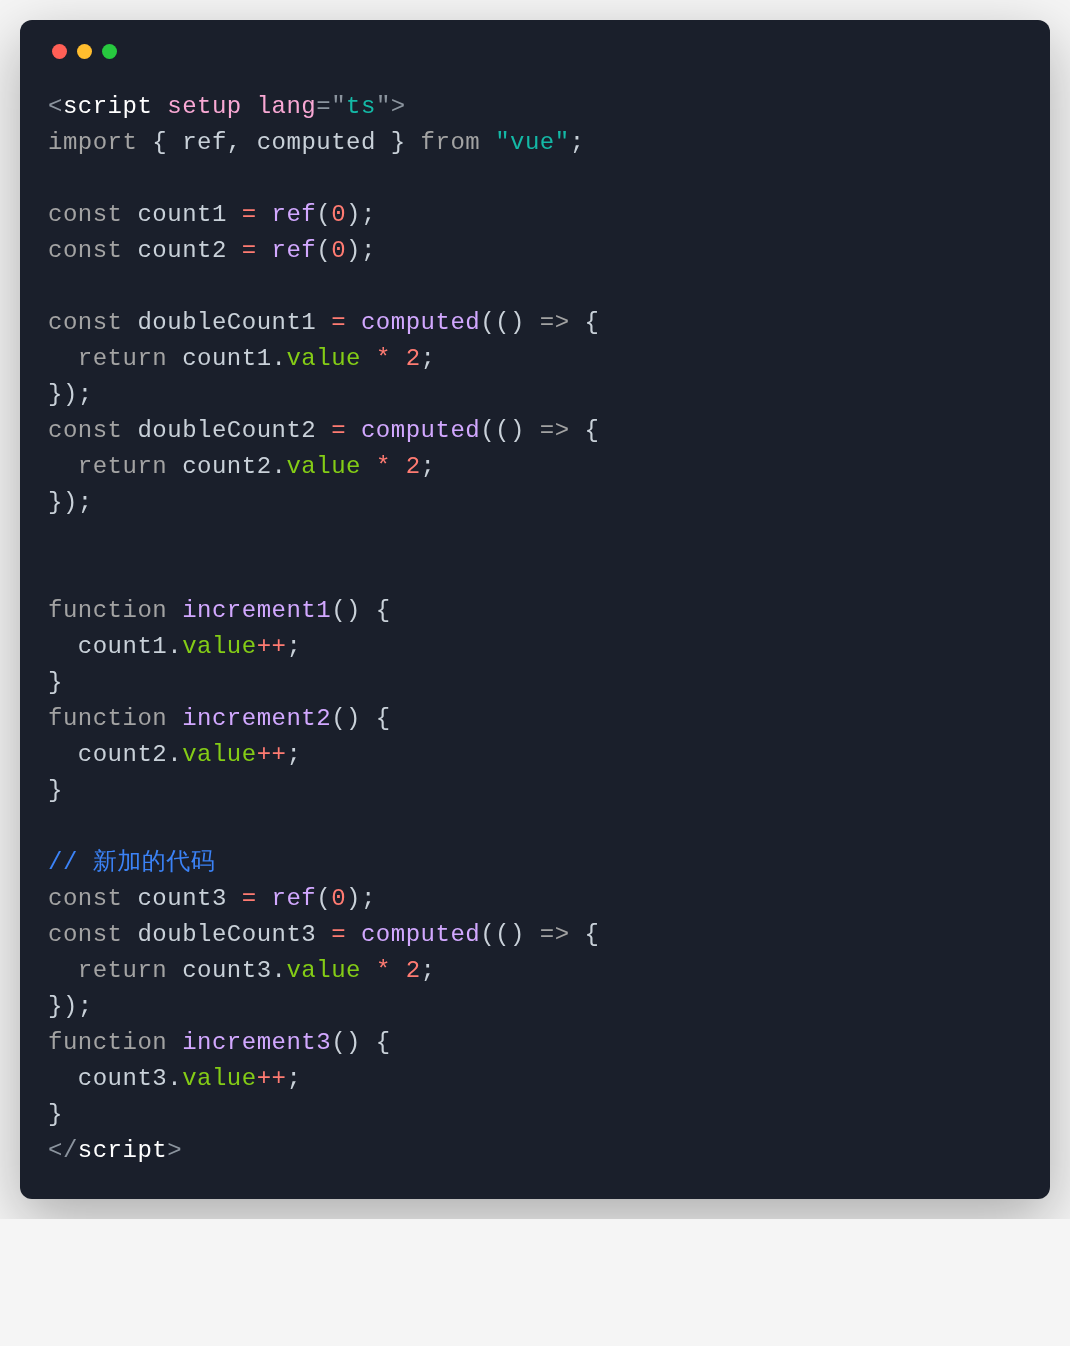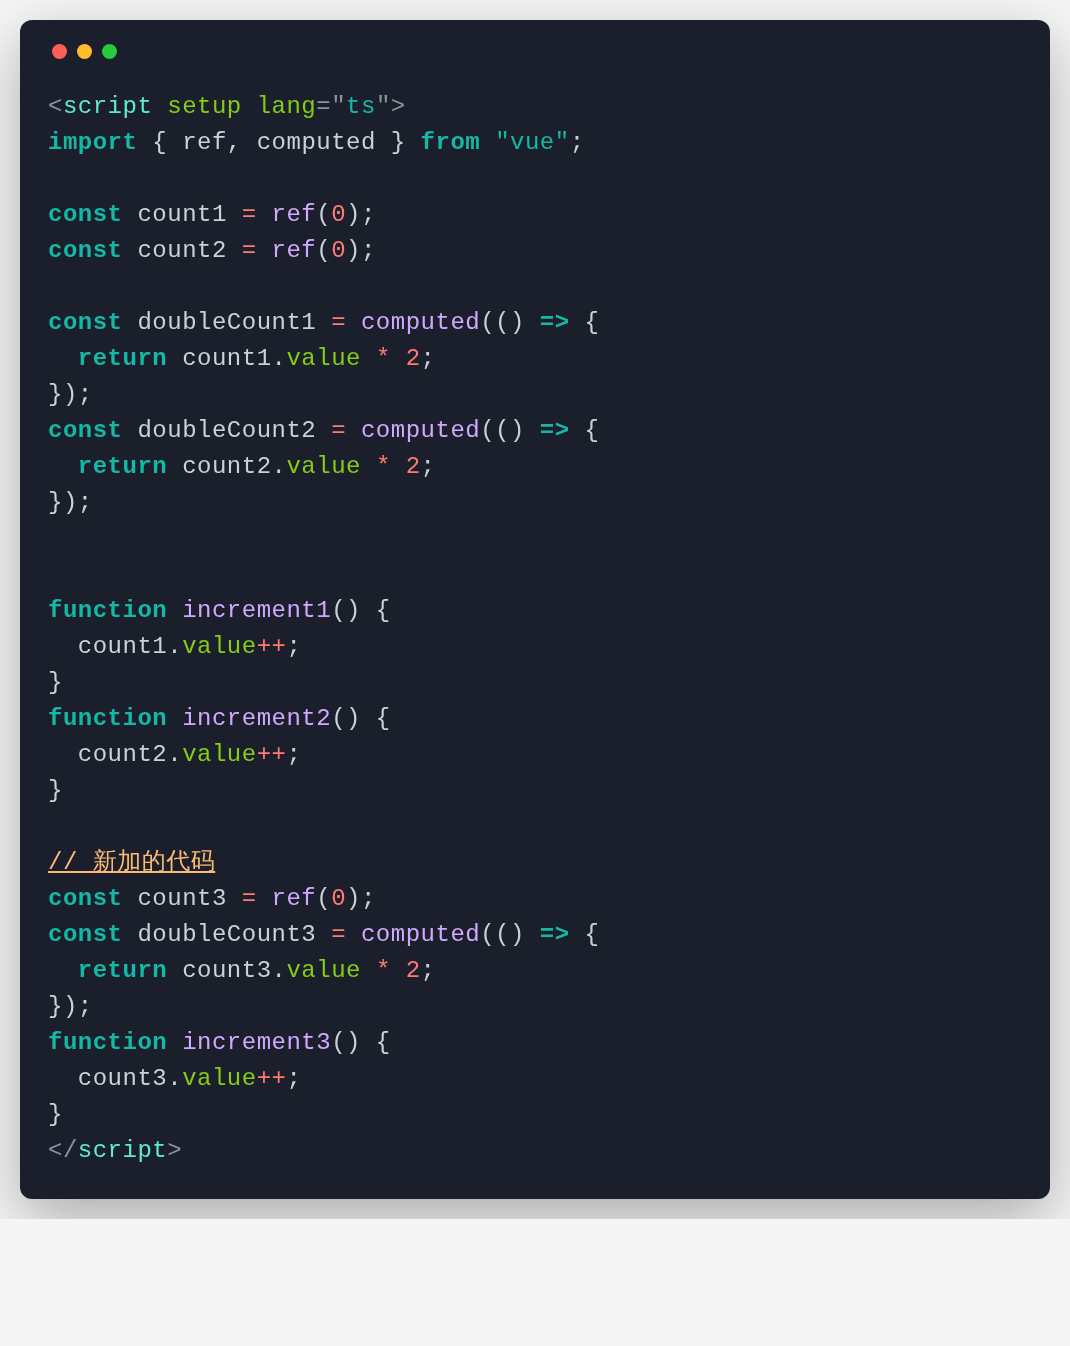--- a/index.html
+++ b/index.html
@@ -34,30 +34,30 @@
     .dot.green { background: #27c93f; }
     pre.code {
       font-family: "SF Mono", "Monaco", "Menlo", "Consolas", "Courier New", monospace;
       font-size: 24px;
       line-height: 1.5;
       color: #c9d1d9;
       white-space: pre;
       letter-spacing: 0.5px;
     }
     .c-punct   { color: #8b949e; }
-    .c-tag     { color: #5eead4; }
-    .c-attr    { color: #84cc16; }
+    .c-tag     { color: #ffffff; }
+    .c-attr    { color: #f9a8d4; }
     .c-str     { color: #14b8a6; }
-    .c-kw      { color: #14b8a6; font-weight: bold; }
+    .c-kw      { color: #a3a3a3; }
     .c-ident   { color: #c9d1d9; }
     .c-func    { color: #d2a8ff; }
     .c-prop    { color: #84cc16; }
     .c-num     { color: #ff7b72; }
     .c-op      { color: #ff7b72; }
-    .c-comment { color: #fdba74; text-decoration: underline; }
+    .c-comment { color: #3b82f6; }
     .c-default { color: #c9d1d9; }
   </style>
 </head>
 <body>
 
 <div class="window">
   <div class="titlebar">
     <div class="dot red"></div>
     <div class="dot yellow"></div>
     <div class="dot green"></div>

